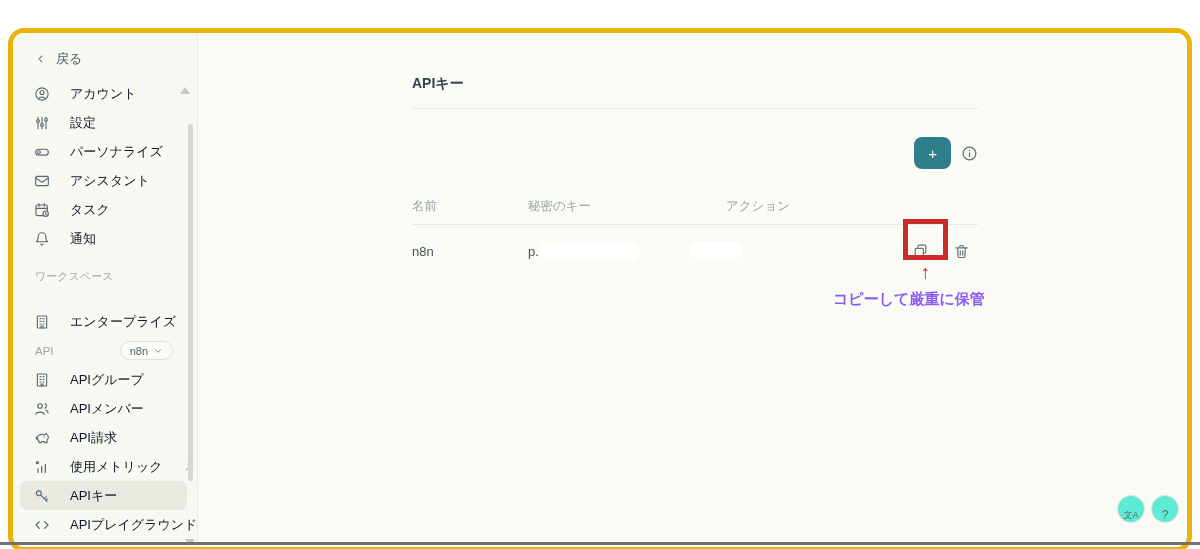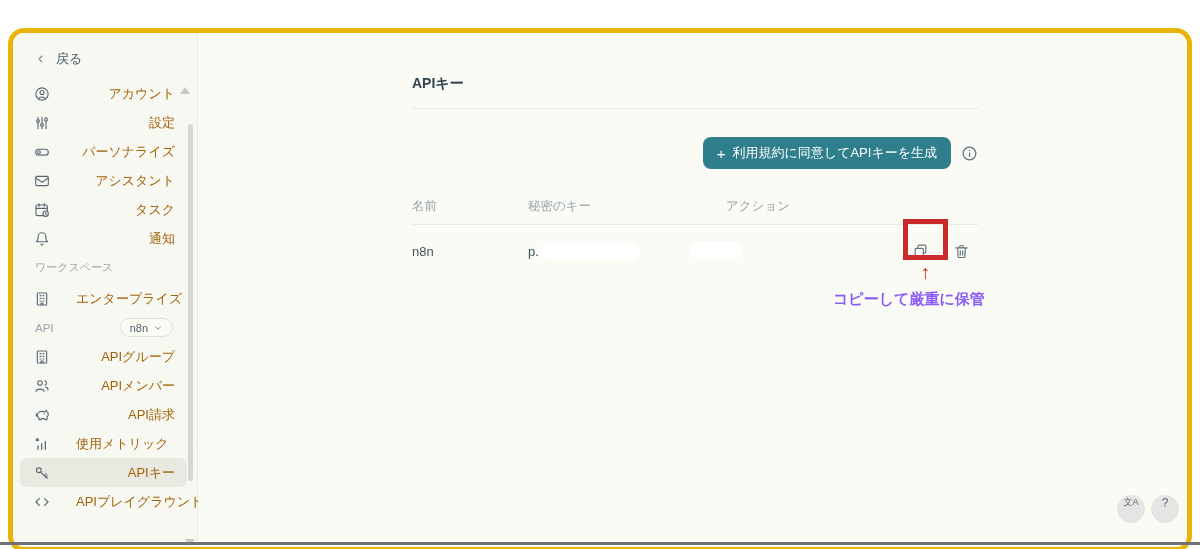--- a/index.html
+++ b/index.html
@@ -10,30 +10,30 @@
   .card { position:absolute; left:8px; top:28px; width:1184px; height:524px;
     background:#fbfbf5; border:5px solid #eab308; border-radius:16px;
     display:flex; overflow:hidden; }
 
   
   .sidebar { width:185px; flex-shrink:0; background:#f8f8f2;
     border-right:1px solid #e9eae1; position:relative; padding-top:14px; }
   .back-row { display:flex; align-items:center; gap:9px; height:24px;
     padding-left:22px; color:#4c5c66; font-size:13px; cursor:pointer; }
   .nav { margin-top:8px; }
-  .nav-item { display:flex; align-items:center; gap:26px; height:29px;
+  .nav-item { display:flex; align-items:center; gap:20px; height:29px;
     margin:0 10px 0 7px; padding:0 12px 0 14px; border-radius:7px;
-    color:#a16207; font-size:13px; cursor:pointer; white-space:nowrap;justify-content:space-between; }
+    color:#0f172a; font-size:13px; cursor:pointer; white-space:nowrap; }
   .nav-item.selected { background:#e9e9e2; }
   .nav-item .icn { display:flex; align-items:center; color:#5a6a74; flex-shrink:0; }
   .ext { margin-left:auto; display:flex; align-items:center; color:#8d9aa2; }
   .section-label { height:22px; display:flex; align-items:center;
     padding-left:22px; color:#9aa6ad; font-size:11px; }
-  .section-label.ws { margin-top:3px; }
-  .nav-item.first-ws { margin-top:6px; }
+  .section-label.ws { margin-top:12px; }
+  .nav-item.first-ws { margin-top:20px; }
   .api-head { display:flex; align-items:center; justify-content:space-between;
     height:29px; padding:0 24px 0 22px;gap:35px; }
   .api-label { color:#9aa6ad; font-size:11.5px; }
   .pill { display:flex; align-items:center; gap:5px; height:19px;
     padding:0 9px; border:1px solid #dfe2d8; border-radius:10px;
     background:#fbfbf5; color:#56666f; font-size:11px; cursor:pointer; }
   .pill .icn { display:flex; color:#7d8a92; }
 
   
   .sb-up { position:absolute; left:167px; top:54px; width:0; height:0;
@@ -82,22 +82,22 @@
     border:5px solid #cb2a2a; pointer-events:none; }
   .ann-arrow { position:absolute; left:705px; top:229px; width:45px;
     text-align:center; color:#cb2a2a; font-size:19px; font-weight:bold;
     pointer-events:none; line-height:1.2; }
   .ann-caption { position:absolute; left:635px; top:257px; width:190px;
     text-align:left; color:#8b5cf6; font-size:15px; font-weight:bold;
     pointer-events:none; white-space:nowrap; }
 
   
   .fab { position:absolute; width:28px; height:28px; border-radius:50%;
-    background:#e5e5e5; border:1px solid #e3e5dc; display:flex;
-    align-items:flex-start; justify-content:center; color:#5a6a73;
+    background:#5eead4; border:1px solid #e3e5dc; display:flex;
+    align-items:flex-end; justify-content:center; color:#5a6a73;
     cursor:pointer; font-family:inherit; }
   .fab-translate { left:1117px; top:495px; font-size:9px; letter-spacing:0; }
   .fab-help { left:1151px; top:495px; font-size:12px; }
 
   .bottom-line { position:absolute; left:0; top:542px; width:1200px; height:3px;
     background:#6e7276; }
 
   svg { display:block; }
 </style>
 </head>
@@ -287,21 +287,20 @@
 
   <section class="main">
     <div class="content">
 
       <h1 class="page-title">APIキー</h1>
       <div class="h-divider"></div>
 
       <div class="btn-row">
         <button class="gen-btn">
           <span class="plus">+</span>
-          <span>利用規約に同意してAPIキーを生成</span>
         </button>
         <button class="info-btn">
           <svg width="17" height="17" viewBox="0 0 24 24" fill="none" stroke="currentColor" stroke-width="1.7" stroke-linecap="round">
               <circle cx="12" cy="12" r="9"></circle>
               <path d="M12 11v5.2M12 7.6v.2"></path>
             </svg>
         </button>
       </div>
 
       <div class="table-head">

